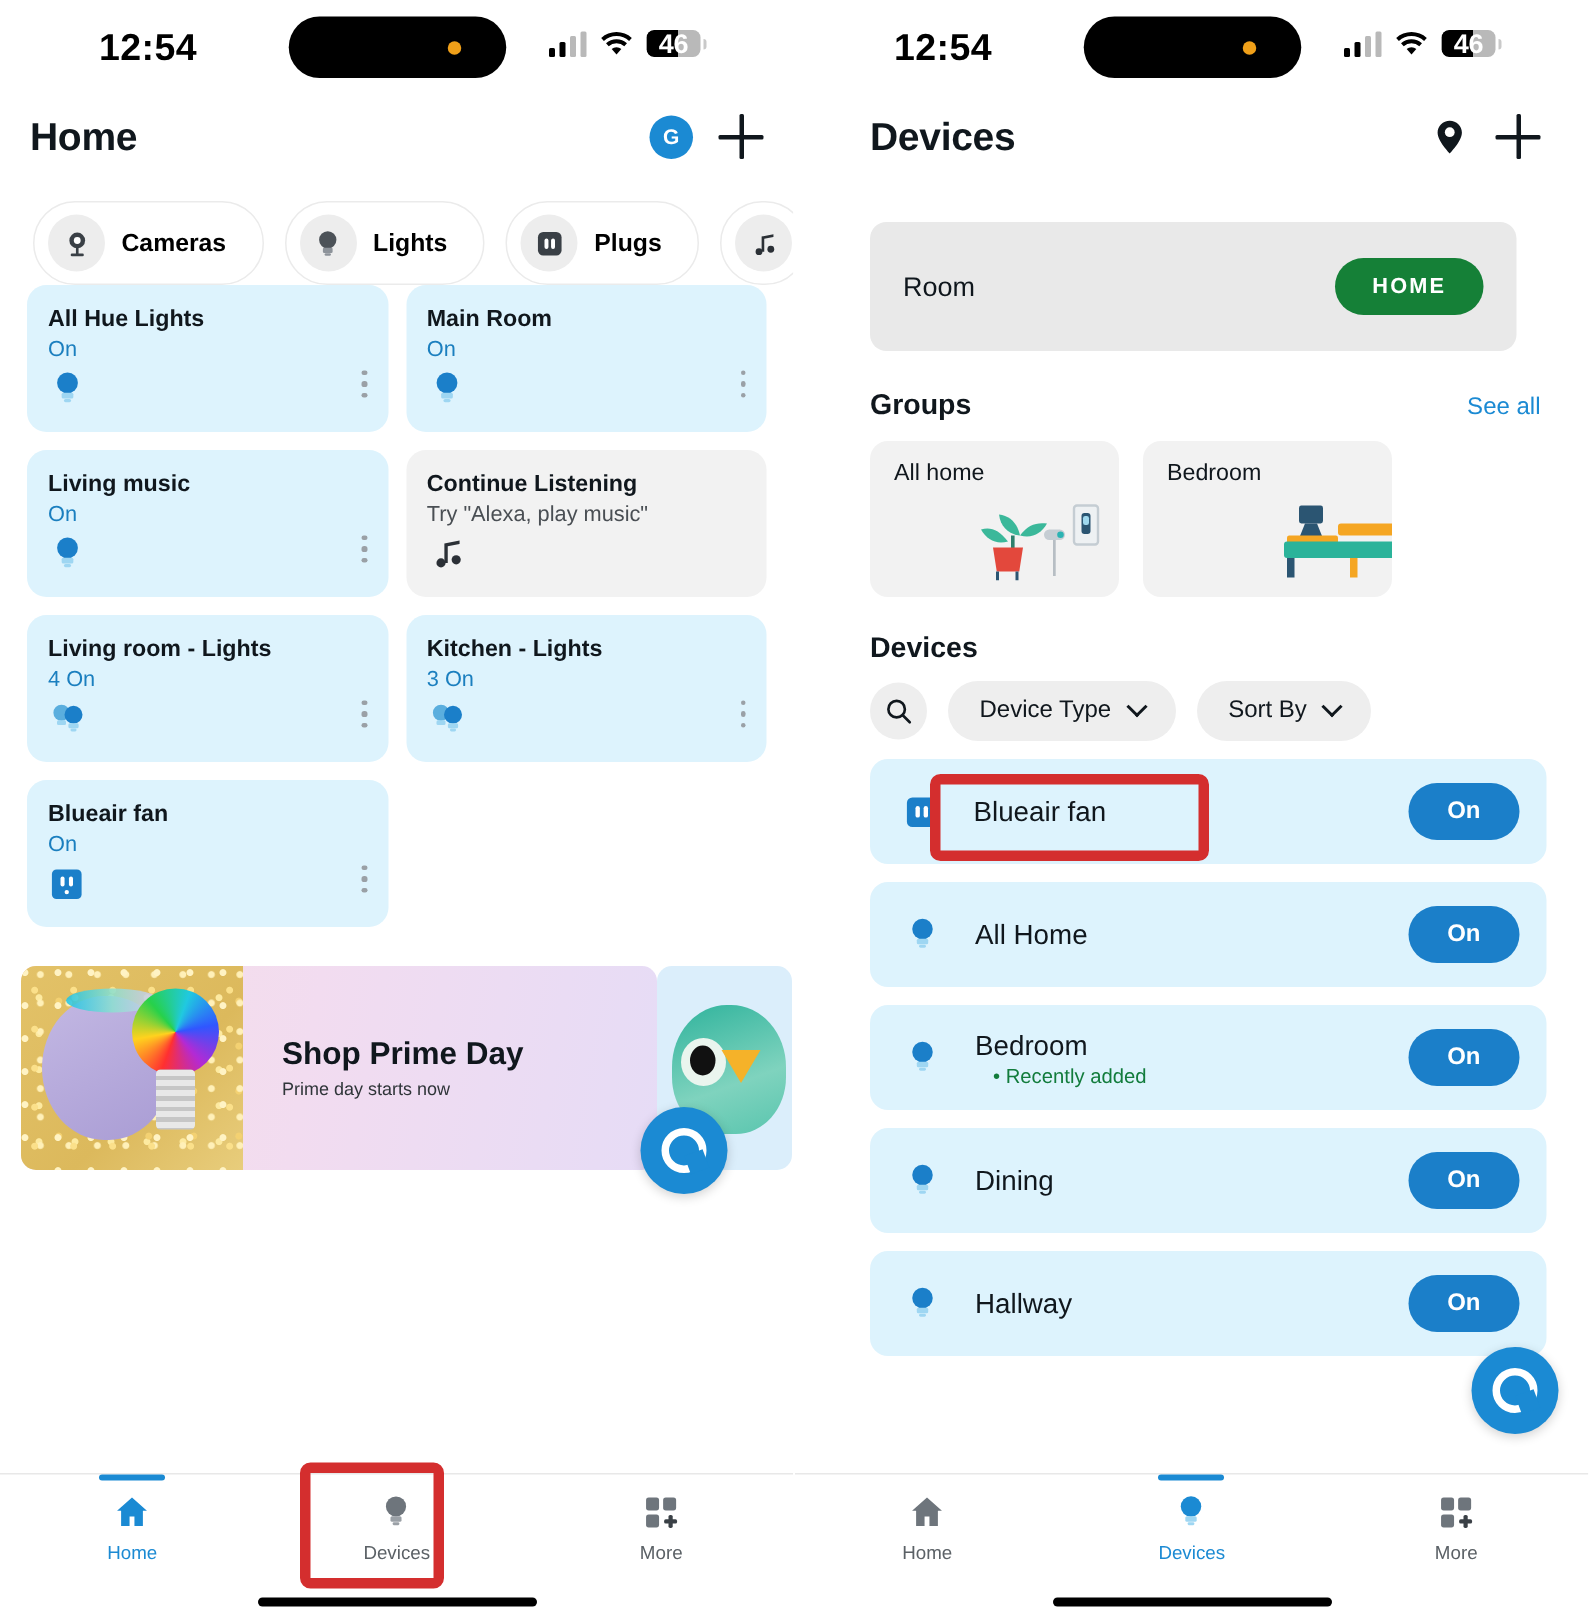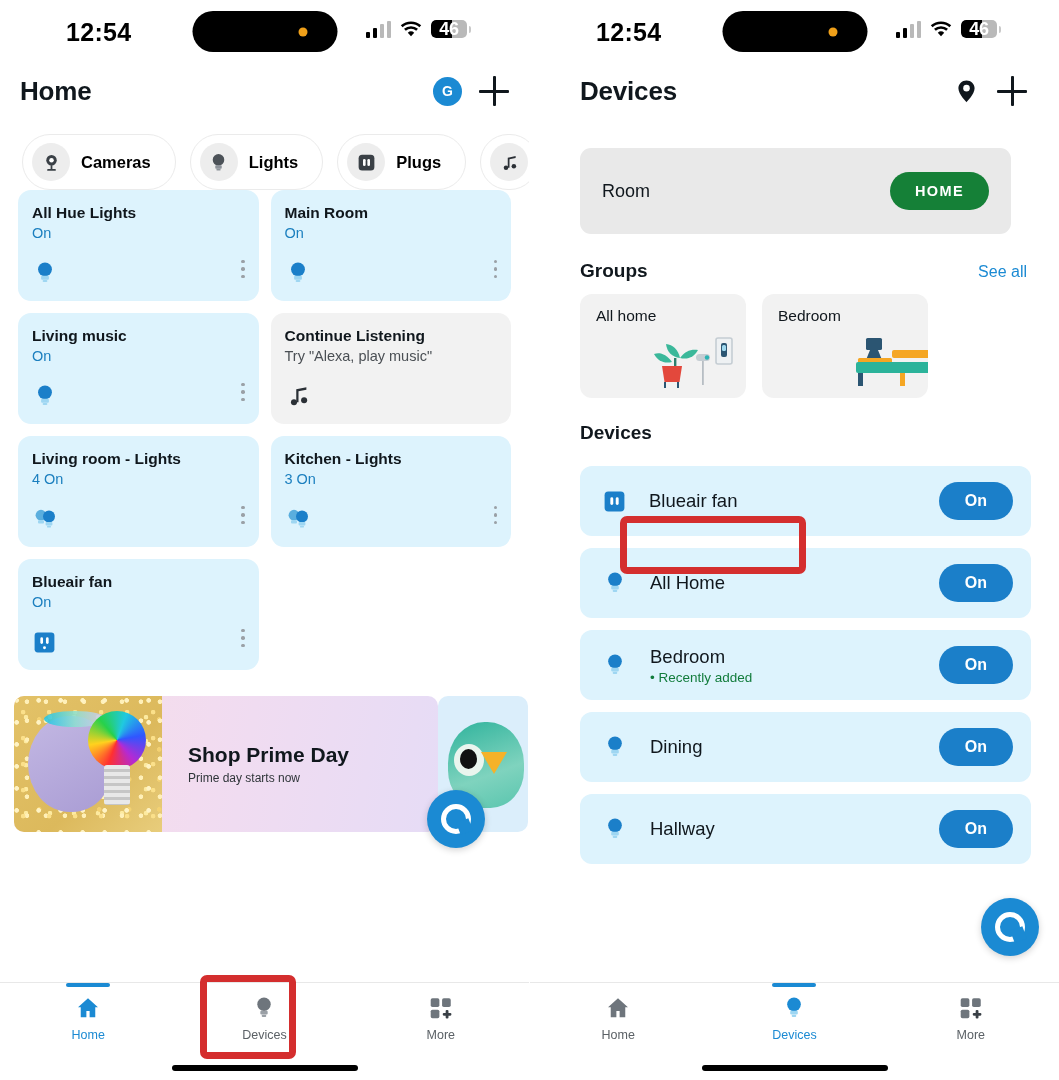--- a/index.html
+++ b/index.html
@@ -86,21 +86,21 @@
   .sect h2 { font-size: 19px; font-weight: 700; color: #10171d; }
   .sect .spacer { flex: 1; }
   .sect a { font-size: 16px; color: #1b8ad3; text-decoration: none; }
 
   
   .fav-grid {
     display: grid; grid-template-columns: 1fr 1fr; gap: 12px;
     padding: 0 18px;
   }
   .fcard {
-    position: relative; height: 111px; border-radius: 13px;
+    position: relative; height: 98px; border-radius: 13px;
     background: #ddf3fd; padding: 13px 14px;
   }
   .fcard.grey { background: #f2f2f2; }
   .fcard .t { font-size: 15.5px; font-weight: 700; color: #10171d; line-height: 1.25; }
   .fcard .s { font-size: 14.5px; color: #1b7fbf; margin-top: 3px; }
   .fcard.grey .s { color: #4a4f54; }
   .fcard .ic { position: absolute; left: 14px; bottom: 11px; }
   .kebab {
     position: absolute; right: 14px; bottom: 23px;
     display: flex; flex-direction: column; gap: 4px; align-items: center;
@@ -227,21 +227,21 @@
     border-radius: 22px; padding: 11px 21px; flex: none;
   }
   .fpill span { font-size: 16px; color: #10171d; }
   .caret { width: 10px; height: 10px; border-right: 2.4px solid #10171d; border-bottom: 2.4px solid #10171d; transform: rotate(45deg) translate(-2px,-2px); }
 
   .dev-row {
     margin: 12px 28px 0 50px; height: 70px; background: #ddf3fd;
     border-radius: 12px; display: flex; align-items: center; padding: 0 18px 0 22px;
   }
   .dev-row .nm { font-size: 18.5px; color: #10171d; margin-left: 22px; }
-  .dev-row .nm .sub { font-size: 13.5px; color: #127c3c; margin-top: 2px; }
+  .dev-row .nm .sub { font-size: 13.5px; color: #127c3c; margin-top: 2px; margin-left: 12px; }
   .dev-row .sp { flex: 1; }
   .on-pill {
     background: #1b7fc9; color: #fff; font-size: 16px; font-weight: 700;
     padding: 10px 26px; border-radius: 22px;
   }
 
   
   .hl { position: absolute; border: 7px solid #d42e2e; border-radius: 7px; pointer-events: none; }
 </style>
 </head>
@@ -601,20 +601,36 @@
             <rect x="104" y="45" width="5" height="13" fill="#f5a623"></rect>
           </svg>
         </div>
       </div>
     </div>
 
     <div class="sect" style="padding:24px 32px 10px 50px">
       <h2>Devices</h2>
     </div>
 
+    <div class="filters">
+      <div class="circ-btn">
+        <svg viewBox="0 0 24 24" width="20" height="20">
+            <circle cx="10.5" cy="10.5" r="6.6" fill="none" stroke="#10171d" stroke-width="2.1"></circle>
+            <line x1="15.4" y1="15.4" x2="21" y2="21" stroke="#10171d" stroke-width="2.1" stroke-linecap="round"></line>
+          </svg>
+      </div>
+      <div class="fpill">
+        <span>Device Type</span>
+        <span class="caret"></span>
+      </div>
+      <div class="fpill">
+        <span>Sort By</span>
+        <span class="caret"></span>
+      </div>
+    </div>
 
     <div class="dev-row">
       <svg viewBox="0 0 24 24" width="25" height="25">
           <rect x="2.5" y="2.5" width="19" height="19" rx="3.5" fill="#1b7fc9"></rect>
           <rect x="8" y="8" width="2.8" height="7.4" rx="1.4" fill="#fff"></rect>
           <rect x="13.2" y="8" width="2.8" height="7.4" rx="1.4" fill="#fff"></rect>
         </svg>
       <div class="nm">Blueair fan</div>
       <div class="sp"></div>
       <div class="on-pill">On</div>

